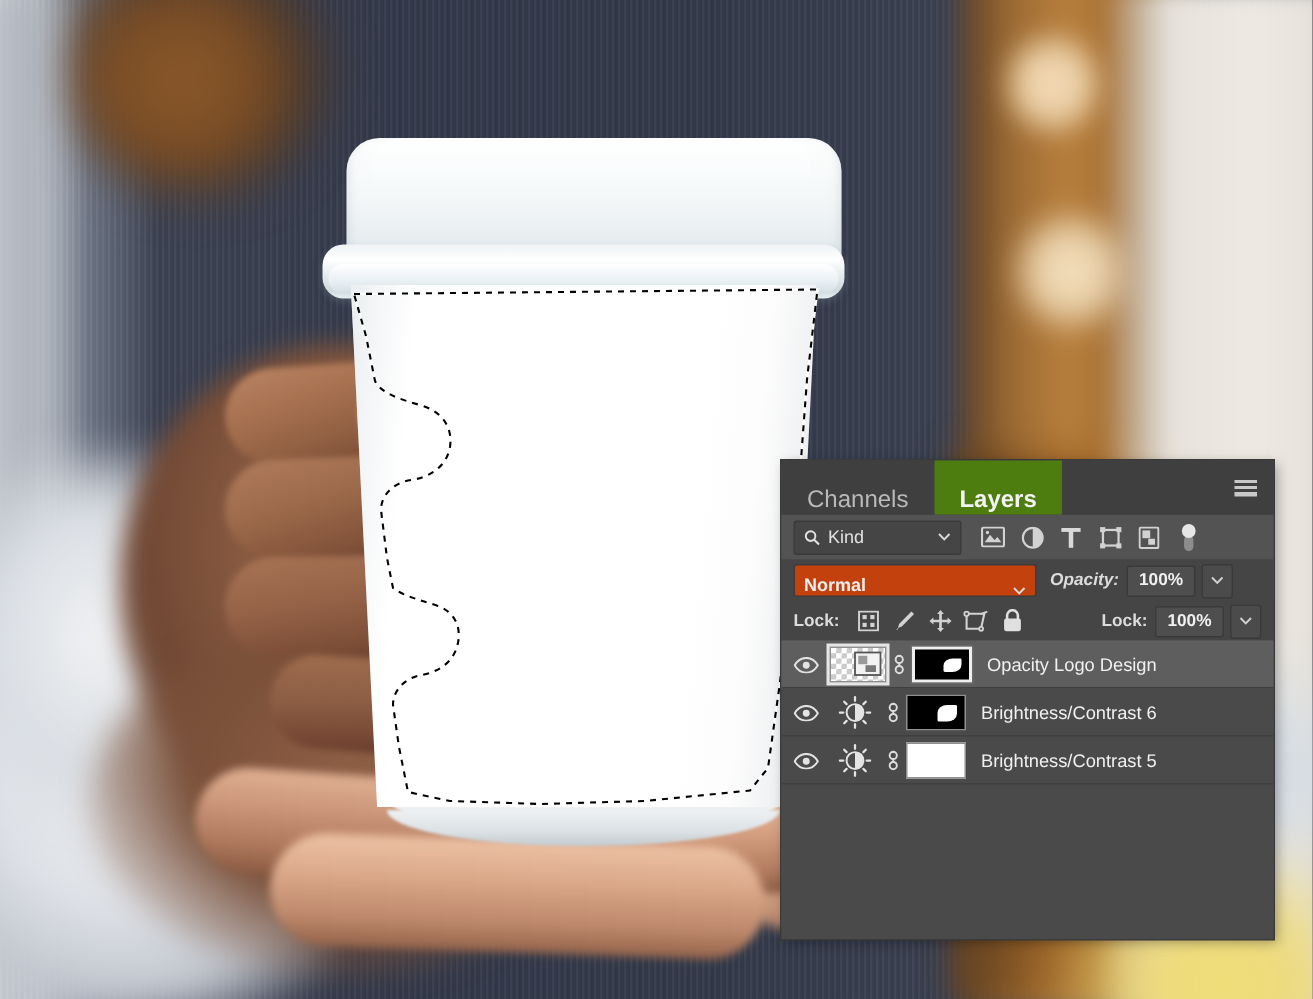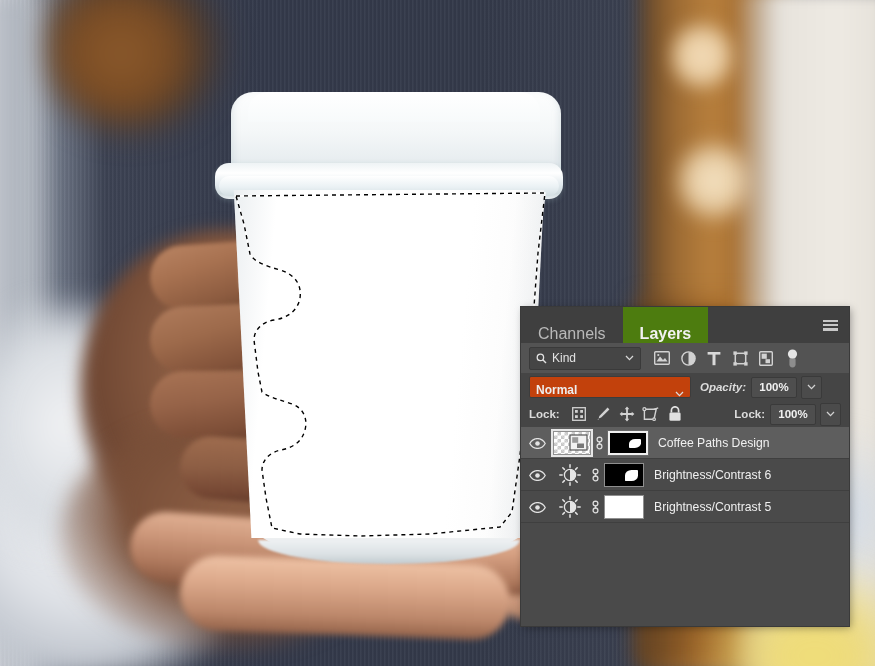--- a/index.html
+++ b/index.html
@@ -536,21 +536,21 @@
             <svg width="11" height="16" viewBox="0 0 11 16">
               <path d="M5.5 2.2 A2.4 2.4 0 0 1 5.5 7 A2.4 2.4 0 0 1 5.5 2.2" fill="none" stroke="#dcdcdc" stroke-width="1.3"></path>
               <path d="M5.5 9 A2.4 2.4 0 0 1 5.5 13.8 A2.4 2.4 0 0 1 5.5 9" fill="none" stroke="#dcdcdc" stroke-width="1.3"></path>
               <line x1="5.5" y1="6.4" x2="5.5" y2="9.6" stroke="#dcdcdc" stroke-width="1.3"></line>
             </svg>
           </div>
           <div class="mask focus">
             <div class="blob"></div>
           </div>
         </div>
-        <span class="lname">Coffee Paths Design</span>
+        <span class="lname">Opacity Logo Design</span>
       </div>
 
       <div class="layer">
         <div class="eye">
           <svg width="17" height="11" viewBox="0 0 17 11">
             <path d="M0.8 5.5 C3 1.6 6 0.6 8.5 0.6 C11 0.6 14 1.6 16.2 5.5 C14 9.4 11 10.4 8.5 10.4 C6 10.4 3 9.4 0.8 5.5 Z" fill="none" stroke="#e2e2e2" stroke-width="1.3"></path>
             <circle cx="8.5" cy="5.5" r="2.3" fill="#e2e2e2"></circle>
           </svg>
         </div>
         <div class="thumb-wrap">

